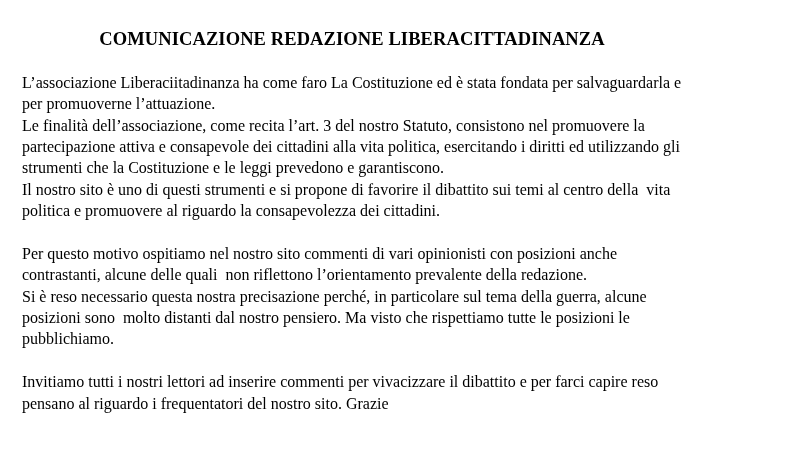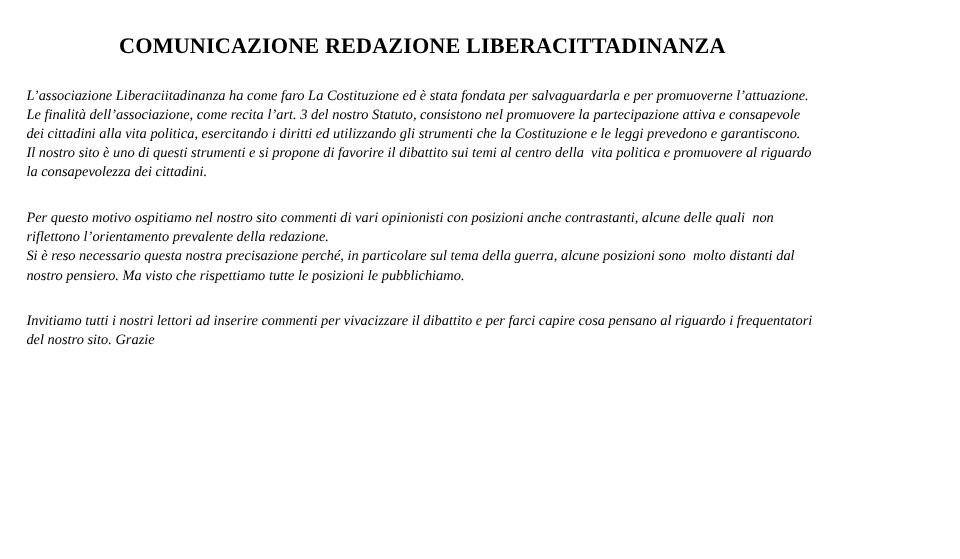--- a/index.html
+++ b/index.html
@@ -23,26 +23,25 @@
   }
   .doc-title {
     text-align: center;
     font-weight: bold;
     font-size: 18.5px;
     letter-spacing: 0.1px;
     margin: 0 0 22px 0;
     line-height: 1.2;
   }
   .para {
-    font-size: 12px;
+    font-size: 16px;
     line-height: 1.33;
     margin: 0;
     text-align: left;
     white-space: pre-wrap;
-    font-style: italic;
   }
   .gap {
     height: 22px;
   }
 </style>
 </head>
 <body>
 
 <div class="page">
 
@@ -52,15 +51,15 @@
 Le finalità dell’associazione, come recita l’art. 3 del nostro Statuto, consistono nel promuovere la partecipazione attiva e consapevole dei cittadini alla vita politica, esercitando i diritti ed utilizzando gli strumenti che la Costituzione e le leggi prevedono e garantiscono.
 Il nostro sito è uno di questi strumenti e si propone di favorire il dibattito sui temi al centro della  vita politica e promuovere al riguardo la consapevolezza dei cittadini.</p>
 
   <div class="gap"></div>
 
   <p class="para">Per questo motivo ospitiamo nel nostro sito commenti di vari opinionisti con posizioni anche contrastanti, alcune delle quali  non riflettono l’orientamento prevalente della redazione.
 Si è reso necessario questa nostra precisazione perché, in particolare sul tema della guerra, alcune posizioni sono  molto distanti dal nostro pensiero. Ma visto che rispettiamo tutte le posizioni le pubblichiamo.</p>
 
   <div class="gap"></div>
 
-  <p class="para">Invitiamo tutti i nostri lettori ad inserire commenti per vivacizzare il dibattito e per farci capire cosa pensano al riguardo i frequentatori del nostro sito. Grazie</p>
+  <p class="para">Invitiamo tutti i nostri lettori ad inserire commenti per vivacizzare il dibattito e per farci capire reso pensano al riguardo i frequentatori del nostro sito. Grazie</p>
 
 </div>
 
 </body></html>

